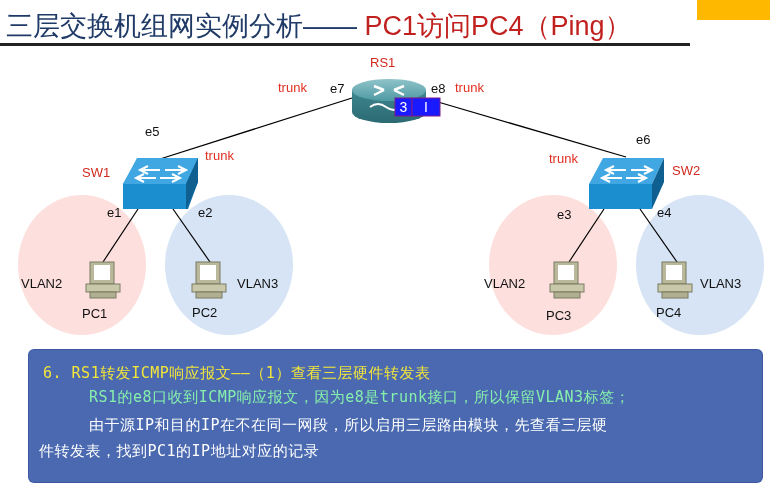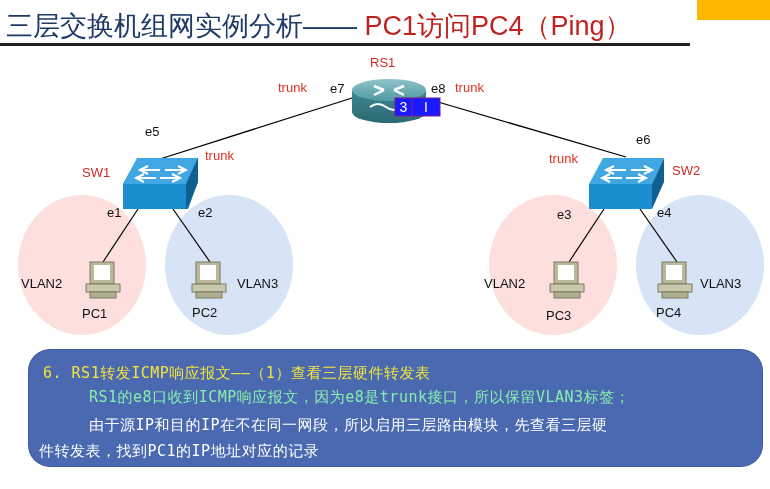--- a/index.html
+++ b/index.html
@@ -6,22 +6,22 @@
   body { width:770px; height:489px; background:#ffffff; position:relative; overflow:hidden;
          font-family:"Liberation Sans", "DejaVu Sans", sans-serif; }
   .title { position:absolute; left:6px; top:8px; font-size:27px; color:#1f3a66; white-space:nowrap; letter-spacing:0px; }
   .title .hl { color:#c0211f; }
   .title-rule { position:absolute; left:0; top:43px; width:690px; height:3px; background:#222; }
   .corner-block { position:absolute; left:697px; top:0; width:73px; height:20px; background:#ffb800; }
   svg.diagram { position:absolute; left:0; top:0; }
   .lbl { position:absolute; font-size:13px; color:#111; white-space:nowrap; }
   .lbl.red { color:#e03020; }
   .lbl.dev { color:#d02a20; }
-  .info { position:absolute; left:29px; top:350px; width:733px; height:116px; background:#4a69b0;
-          border-radius:21px; box-shadow: 0 0 0 1px #3d5aa0; }
+  .info { position:absolute; left:29px; top:350px; width:733px; height:132px; background:#4a69b0;
+          border-radius:5px; box-shadow: 0 0 0 1px #3d5aa0; }
   .info p { margin:0; position:absolute; font-family:"DejaVu Sans Mono", "Liberation Mono", monospace;
             font-size:15px; white-space:nowrap; letter-spacing:0.5px; }
   .info .head { left:14px; top:14px; color:#f3e53a; }
   .info .l1 { left:60px; top:38px; color:#86efac; }
   .info .l2 { left:60px; top:66px; color:#ffffff; }
   .info .l3 { left:10px; top:92px; color:#ffffff; }
 </style>
 </head>
 <body>
 

